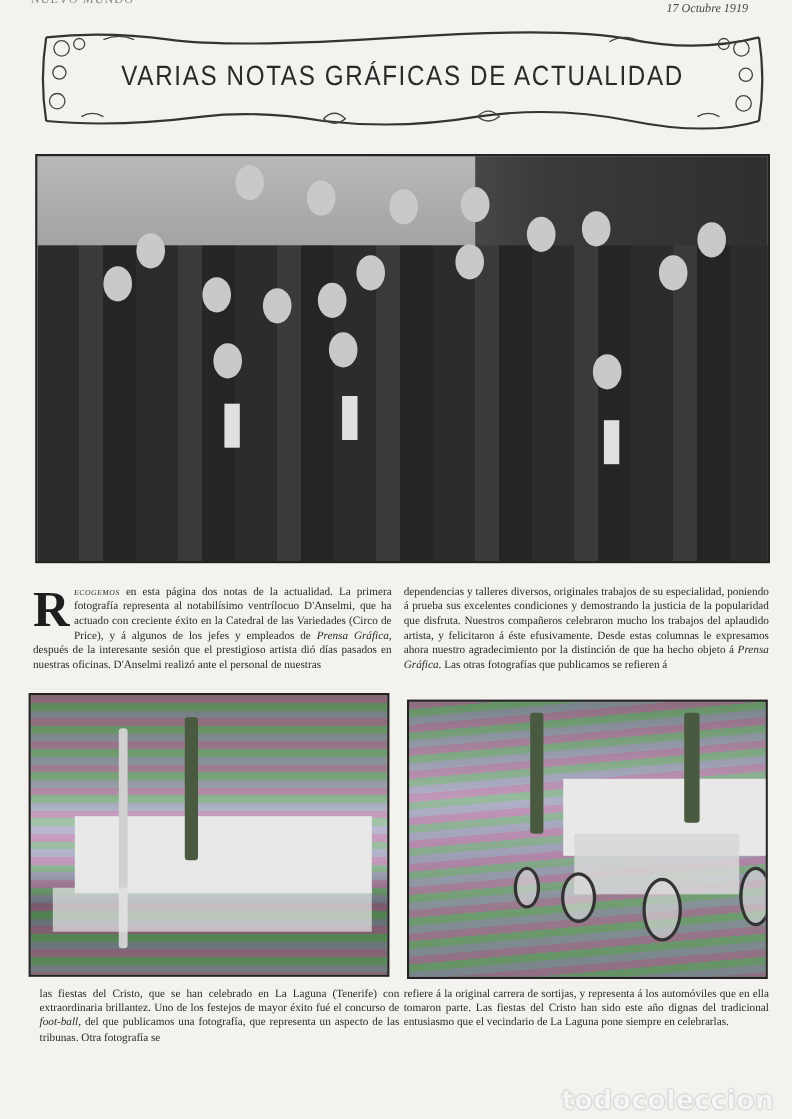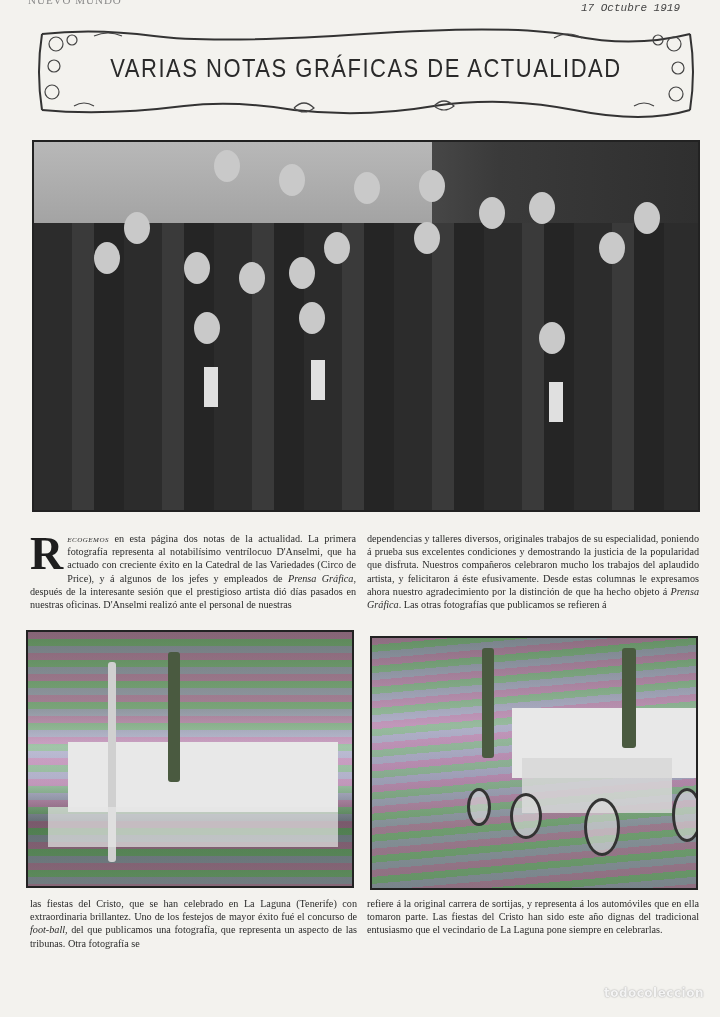--- a/index.html
+++ b/index.html
@@ -1,18 +1,18 @@
 <!DOCTYPE html>
 <html><head>
 <meta charset="utf-8">
 <style>
   html,body{margin:0;padding:0;}
   body{width:720px;height:1017px;background:#f3f2ee;position:relative;overflow:hidden;font-family:"DejaVu Serif",serif;color:#2a2a2a;}
   .masthead-left{position:absolute;left:28px;top:-6px;font-size:11px;color:#888;letter-spacing:1px;font-family:"Liberation Serif",serif;}
-  .masthead-right{position:absolute;right:40px;top:2px;font-size:11px;font-style:italic;color:#444;font-family:Liberation Mono, monospace;text-align:center;}
+  .masthead-right{position:absolute;right:40px;top:2px;font-size:11px;font-style:italic;color:#444;font-family:Liberation Serif, serif;text-align:center;}
   .banner{position:absolute;left:34px;top:26px;width:664px;height:92px;}
   .banner svg{position:absolute;left:0;top:0;}
   .banner-title{position:absolute;left:0;top:30px;width:100%;text-align:center;font-family:"Liberation Sans",sans-serif;font-size:22px;letter-spacing:1.5px;color:#2a2a2a;transform:scaleY(1.15);}
   .photo{position:absolute;border:2px solid #222;overflow:hidden;box-sizing:border-box;}
   .photo-top{left:32px;top:140px;width:668px;height:372px;background:
     radial-gradient(ellipse 40px 50px at 205px 70px,#9a9a9a 0,#9a9a9a 40%,transparent 41%),
     radial-gradient(ellipse 22px 28px at 210px 30px,#bbb 0,#bbb 60%,transparent 61%),
     radial-gradient(ellipse 22px 28px at 440px 100px,#c4c4c4 0,#c4c4c4 60%,transparent 61%),
     radial-gradient(ellipse 22px 28px at 560px 230px,#c4c4c4 0,#c4c4c4 60%,transparent 61%),
     radial-gradient(ellipse 22px 28px at 195px 320px,#b8b8b8 0,#b8b8b8 60%,transparent 61%),
@@ -29,25 +29,25 @@
   .photo-br{left:370px;top:636px;width:328px;height:254px;background:
     repeating-linear-gradient(175deg,rgba(180,60,160,.35) 0 7px,rgba(60,160,80,.35) 7px 14px,rgba(120,120,200,.3) 14px 21px),
     linear-gradient(180deg,#7a8870 0%,#c8c8c8 35%,#b0b0b0 55%,#8a9a80 75%,#7a8a70 100%);}
   .photo .house{position:absolute;background:#e8e8e8;}
   .photo .tree{position:absolute;background:#4a5a40;border-radius:3px;}
   .photo .car{position:absolute;border:3px solid #333;border-radius:50%;background:rgba(220,220,220,.6);}
   .col{position:absolute;font-size:10.2px;line-height:13.2px;text-align:justify;font-family:"Liberation Serif",serif;color:#2a2a2a;}
   .col i{font-style:italic;}
   .col-1{left:30px;top:532px;width:326px;}
   .col-2{left:367px;top:532px;width:332px;}
-  .col-3{left:30px;top:897px;width:327px;}
+  .col-3{left:36px;top:897px;width:327px;}
   .col-4{left:367px;top:897px;width:332px;}
   .dropcap{float:left;font-size:46px;line-height:40px;margin:2px 4px 0 0;font-family:"Liberation Serif",serif;font-weight:bold;color:#1e1e1e;}
   .smallcaps{font-variant:small-caps;letter-spacing:.5px;font-style:italic;}
-  .watermark{position:absolute;right:16px;top:986px;font-family:"DejaVu Sans",sans-serif;font-weight:bold;font-size:12px;color:rgba(255,255,255,.85);text-shadow:0 0 2px #bbb,0 0 1px #999;letter-spacing:.5px;}
+  .watermark{position:absolute;right:16px;top:986px;font-family:"DejaVu Sans",sans-serif;font-weight:bold;font-size:24px;color:rgba(255,255,255,.85);text-shadow:0 0 2px #bbb,0 0 1px #999;letter-spacing:.5px;}
 </style>
 </head>
 <body>
 
 <div class="masthead-left">NUEVO MUNDO</div>
 <div class="masthead-right">17 Octubre 1919</div>
 
 <div class="banner">
   <svg width="664" height="92" viewBox="0 0 664 92">
     <path d="M8 8 Q60 2 120 10 T330 8 T540 10 T656 8" fill="none" stroke="#333" stroke-width="2"></path>

